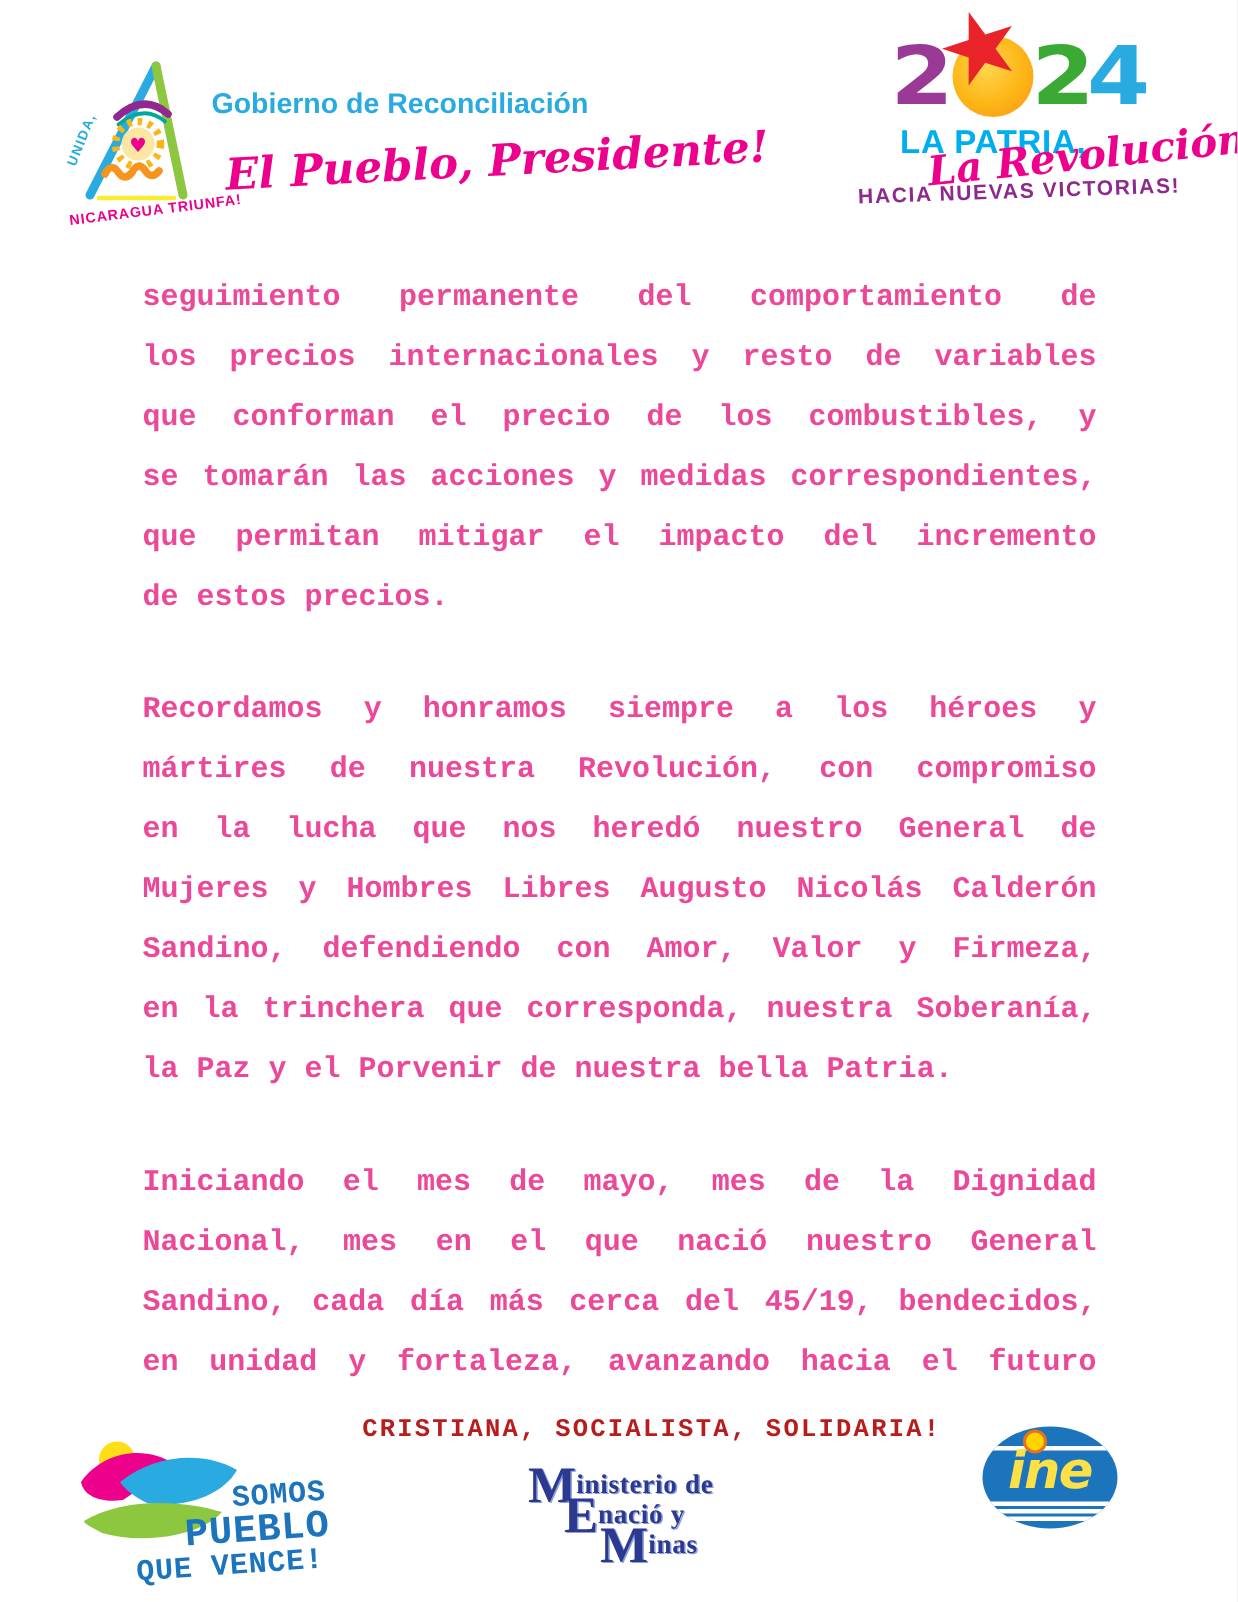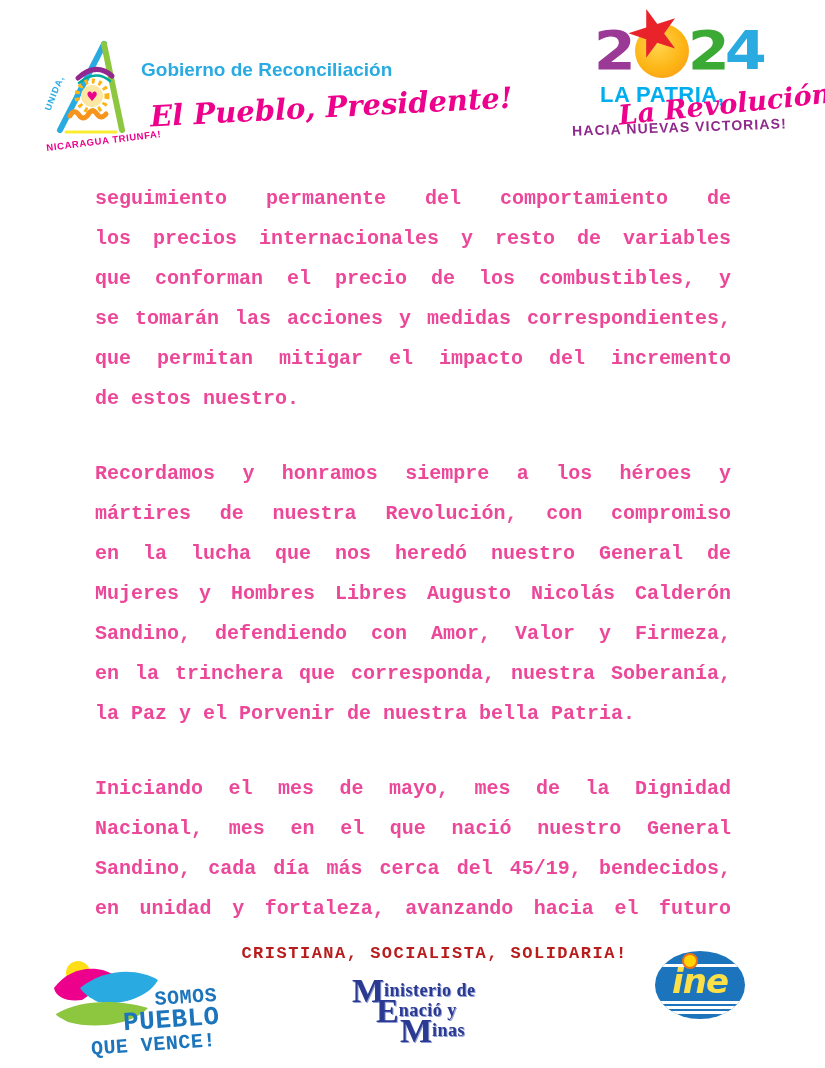--- a/index.html
+++ b/index.html
@@ -149,21 +149,21 @@
 
   </header>
 
   <main class="body-text">
     <div class="para">
       <div class="plines">seguimiento permanente del comportamiento de
 los precios internacionales y resto de variables
 que conforman el precio de los combustibles, y
 se tomarán las acciones y medidas correspondientes,
 que permitan mitigar el impacto del incremento</div>
-      <div class="plast">de estos nuestro.</div>
+      <div class="plast">de estos precios.</div>
     </div>
     <div class="para">
       <div class="plines">Recordamos y honramos siempre a los héroes y
 mártires de nuestra Revolución, con compromiso
 en la lucha que nos heredó nuestro General de
 Mujeres y Hombres Libres Augusto Nicolás Calderón
 Sandino, defendiendo con Amor, Valor y Firmeza,
 en la trinchera que corresponda, nuestra Soberanía,</div>
       <div class="plast">la Paz y el Porvenir de nuestra bella Patria.</div>
     </div>

